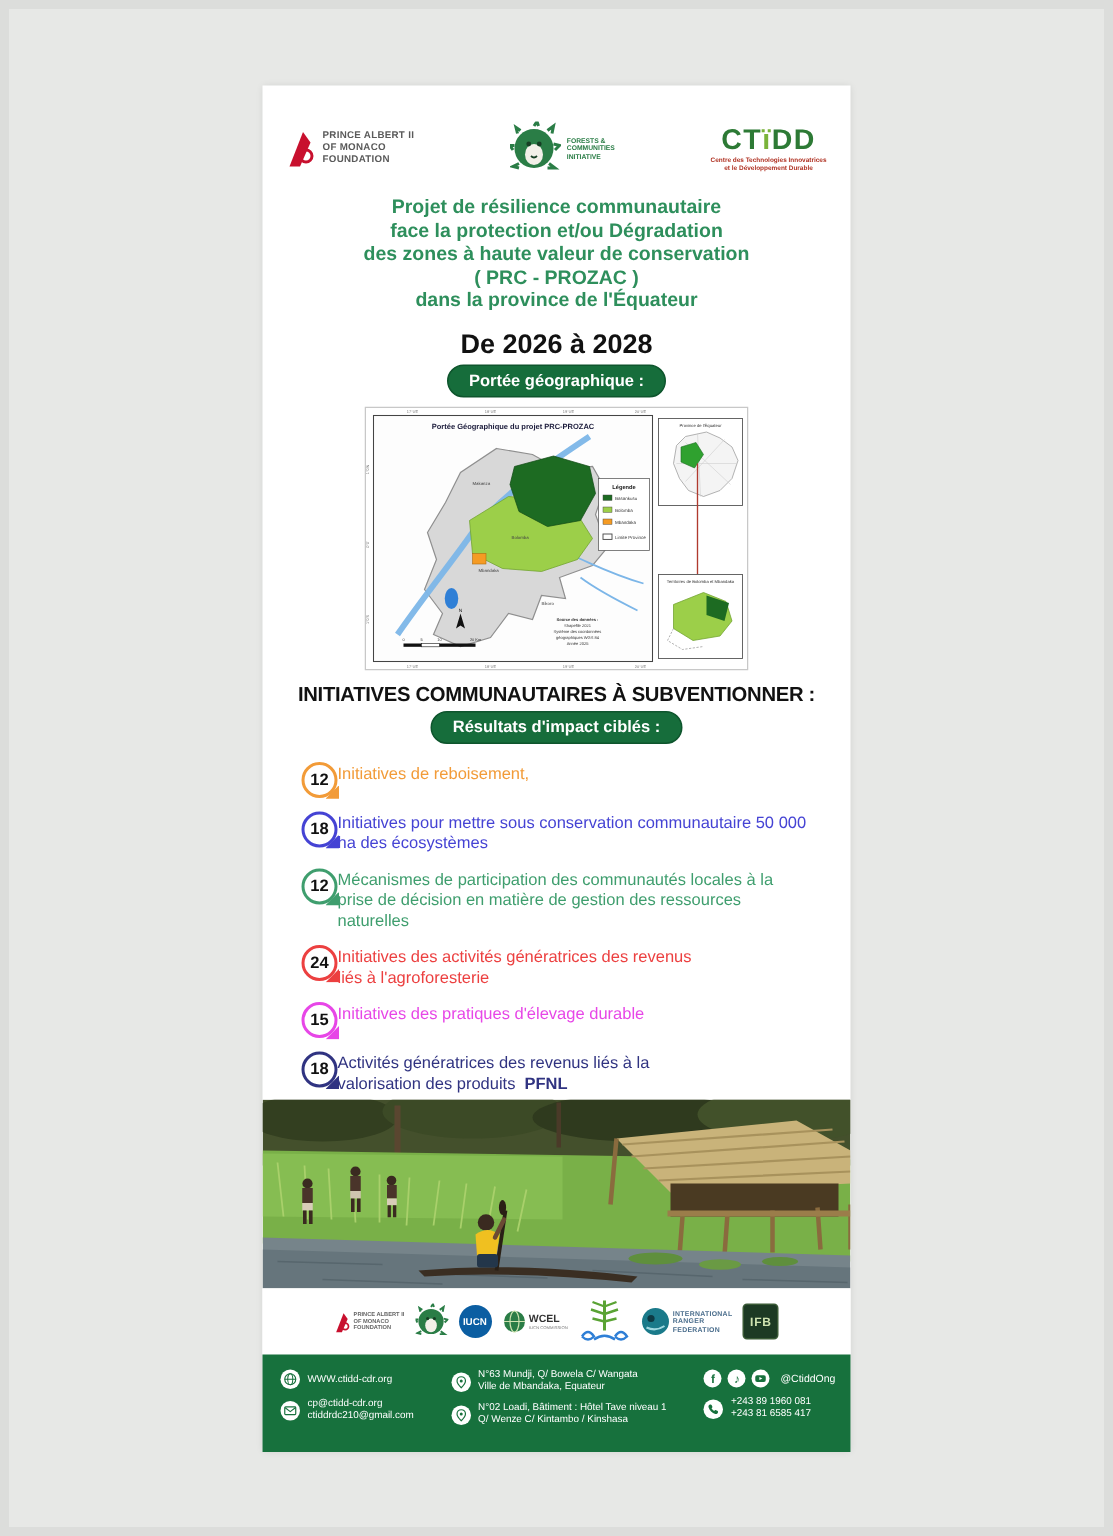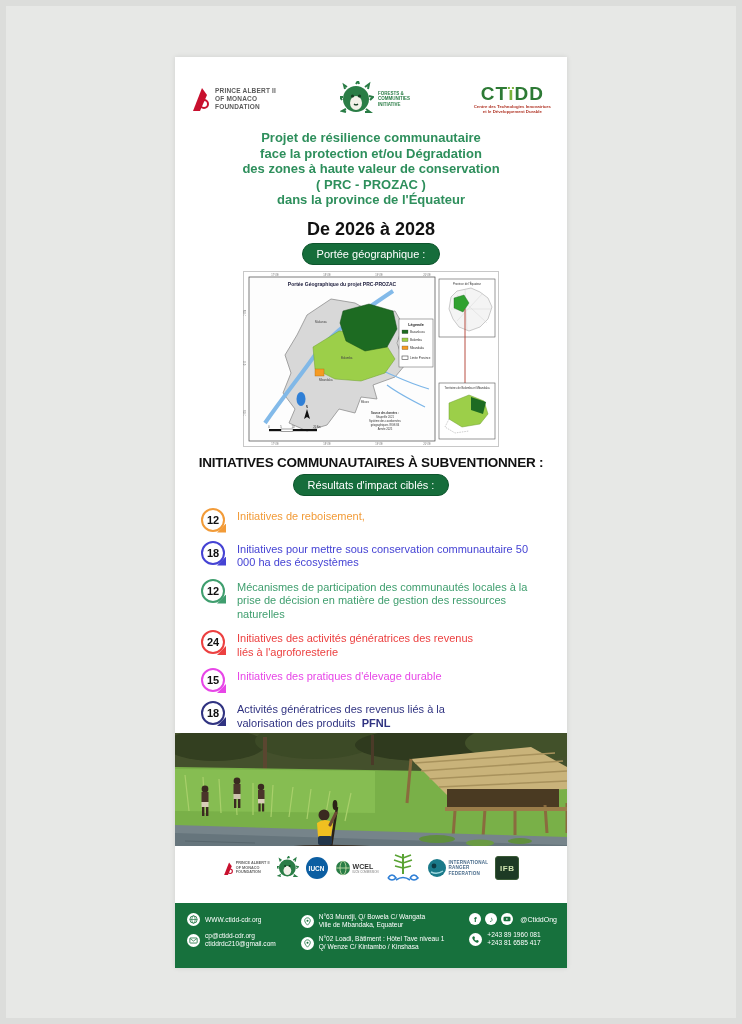--- a/index.html
+++ b/index.html
@@ -16,46 +16,46 @@
   .fci-text { font-size:4.5px; font-weight:bold; color:#2a7d46; line-height:5.5px; }
   .ctidd { display:flex; flex-direction:column; align-items:center; }
   .ctidd-word { font-size:19px; font-weight:bold; color:#2d7a35; letter-spacing:1px; line-height:20px; }
   .ctidd-word .leaf { color:#7ab33a; }
   .ctidd-sub { font-size:4.3px; font-weight:bold; color:#b03324; text-align:center; line-height:5.5px; }
 
   
   .title { margin-top:7px; text-align:center; }
   .title div { font-size:13px; font-weight:bold; color:#2e8f5c; line-height:15.5px; }
   .period { margin-top:13px; font-size:18px; font-weight:bold; color:#111; line-height:17px; }
-  .pill { margin-top:5px; background:#166d3b; color:#fff; font-weight:normal; font-size:11px;
+  .pill { margin-top:5px; background:#166d3b; color:#fff; font-weight:bold; font-size:11px;
           padding:4px 14px; border-radius:12px; line-height:12px; border:1px solid #0e552d; }
 
   
   .map-fig { margin-top:6px; width:256px; height:176px; }
   .map-fig svg { display:block; }
 
   
   .sec-heading { margin-top:8px; font-size:13.5px; font-weight:bold; color:#111; letter-spacing:-.2px; }
   .results-pill { margin-top:4px; }
   .items { margin-top:12px; width:340px; display:flex; flex-direction:column; gap:9px; }
-  .item { display:flex; gap:12px; align-items:flex-start; }
+  .item { display:flex; align-items:flex-start; }
   .badge { position:relative; width:24px; height:24px; min-width:24px; border:2px solid #999; border-radius:50%;
            background:#fff; display:flex; align-items:center; justify-content:center; }
   .badge .num { font-size:11px; font-weight:bold; color:#111; }
   .badge .tail { position:absolute; right:-3px; bottom:-3px; width:9px; height:9px;
                  clip-path:polygon(100% 0,100% 100%,0 100%); }
   .itext { font-size:11px; line-height:13.5px; font-weight:normal; padding-top:2px; }
   .itext strong { font-weight:bold; }
   .itext strong.blk { display:block; }
   .itext strong.inl { margin-left:3px; }
 
   
   .photo { position:absolute; left:0; bottom:109px; width:392px; height:126px; overflow:hidden; }
   
-  .strip { position:absolute; left:0; bottom:78px; width:392px; height:44px; background:#fff;
+  .strip { position:absolute; left:0; bottom:65px; width:392px; height:44px; background:#fff;
            display:flex; align-items:center; justify-content:center; gap:7px; }
   .mini { display:flex; align-items:center; gap:2px; }
   .mini-pa2f-t { font-size:3.8px; font-weight:bold; color:#666; line-height:4.6px; }
   .mini-irf-t { font-size:4.6px; font-weight:bold; color:#4a6d8c; line-height:5.6px; letter-spacing:.2px; }
   .iucn-box { width:22px; height:22px; border-radius:50%; background:#0b5ea2; color:#fff; font-weight:bold;
               font-size:6.5px; display:flex; align-items:center; justify-content:center; }
   .wcel { display:flex; align-items:center; gap:2px; }
   .wcel-t { font-size:7px; font-weight:bold; color:#333; line-height:7px; }
   .wcel-sub { font-size:2.8px; color:#777; }
   .ifb-box { width:24px; height:24px; border-radius:3px; background:#1d3a24; color:#cfe3b0; font-weight:bold;

